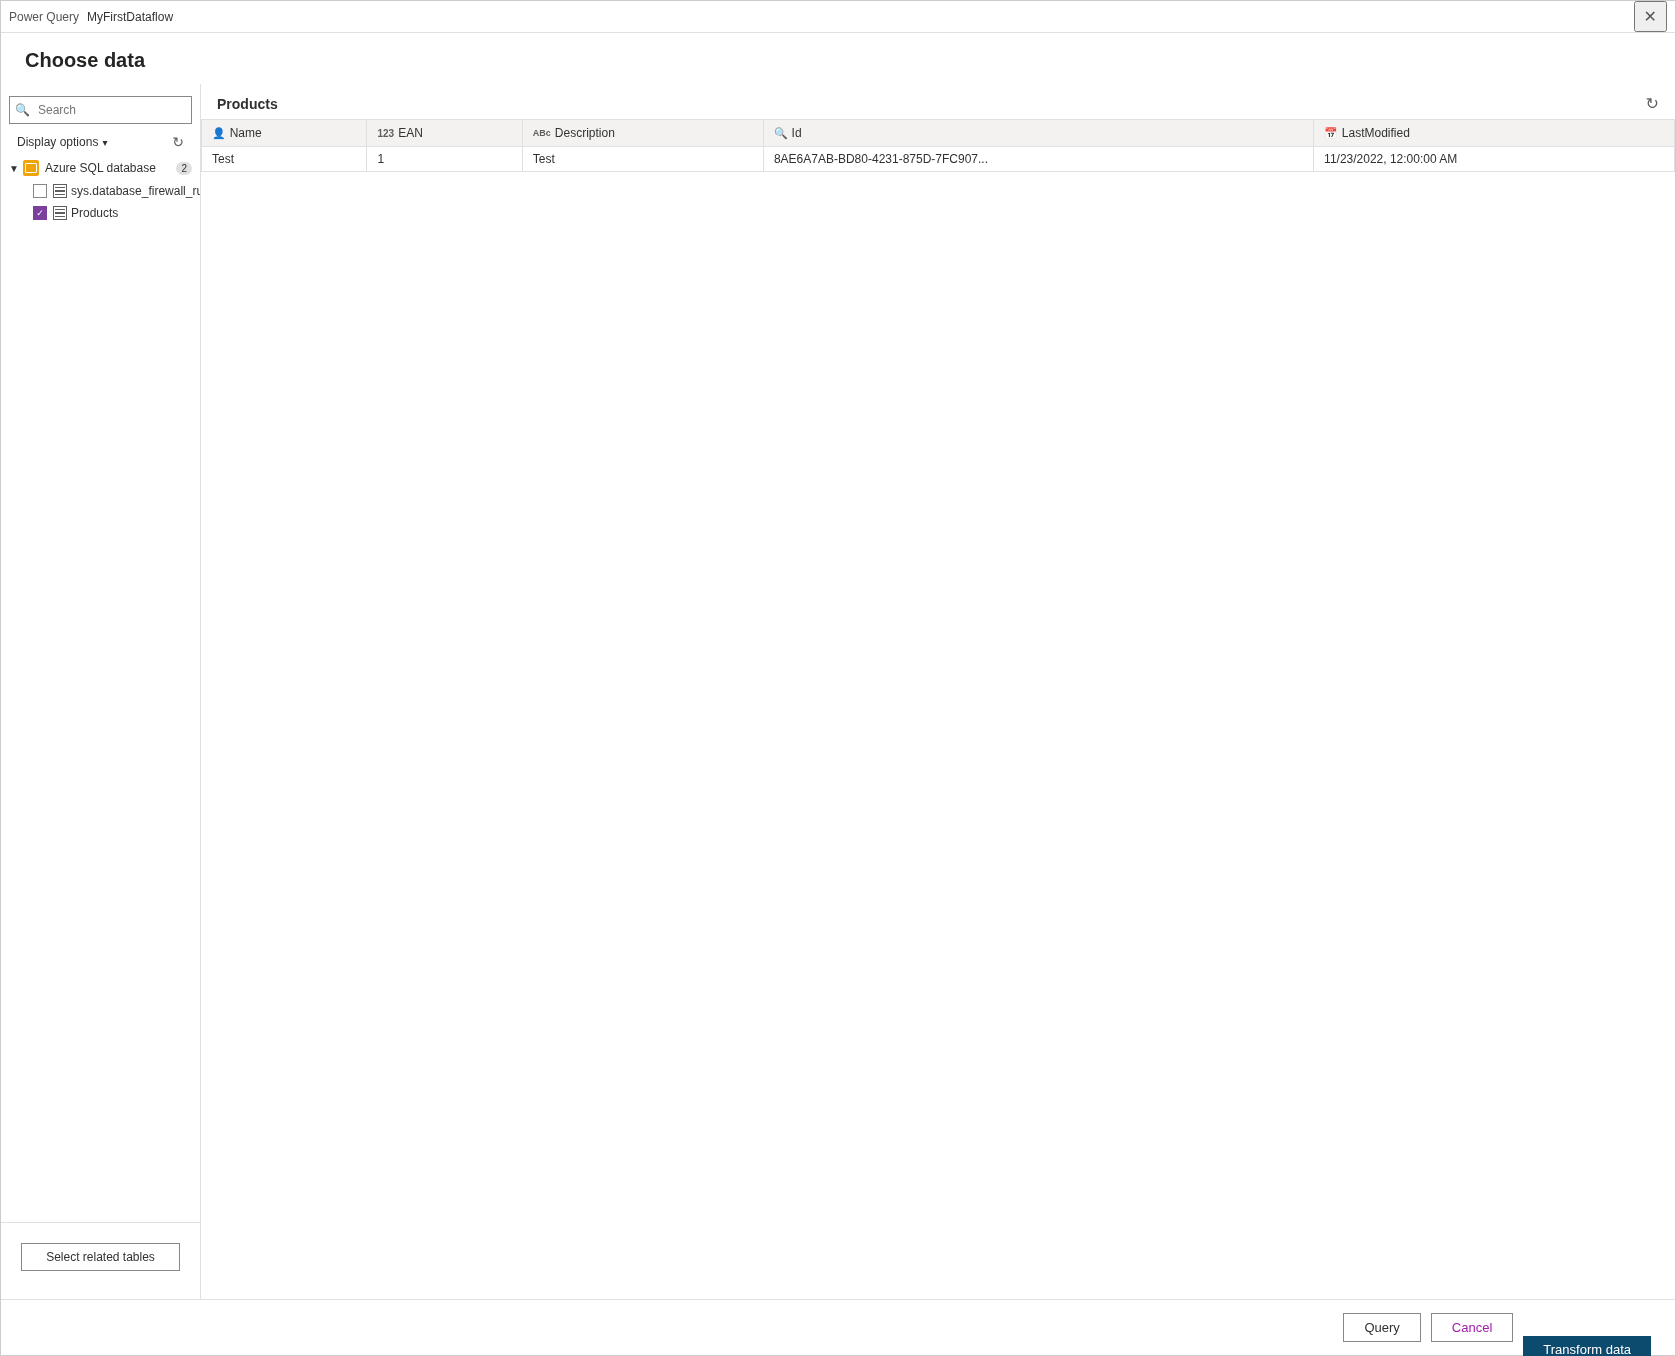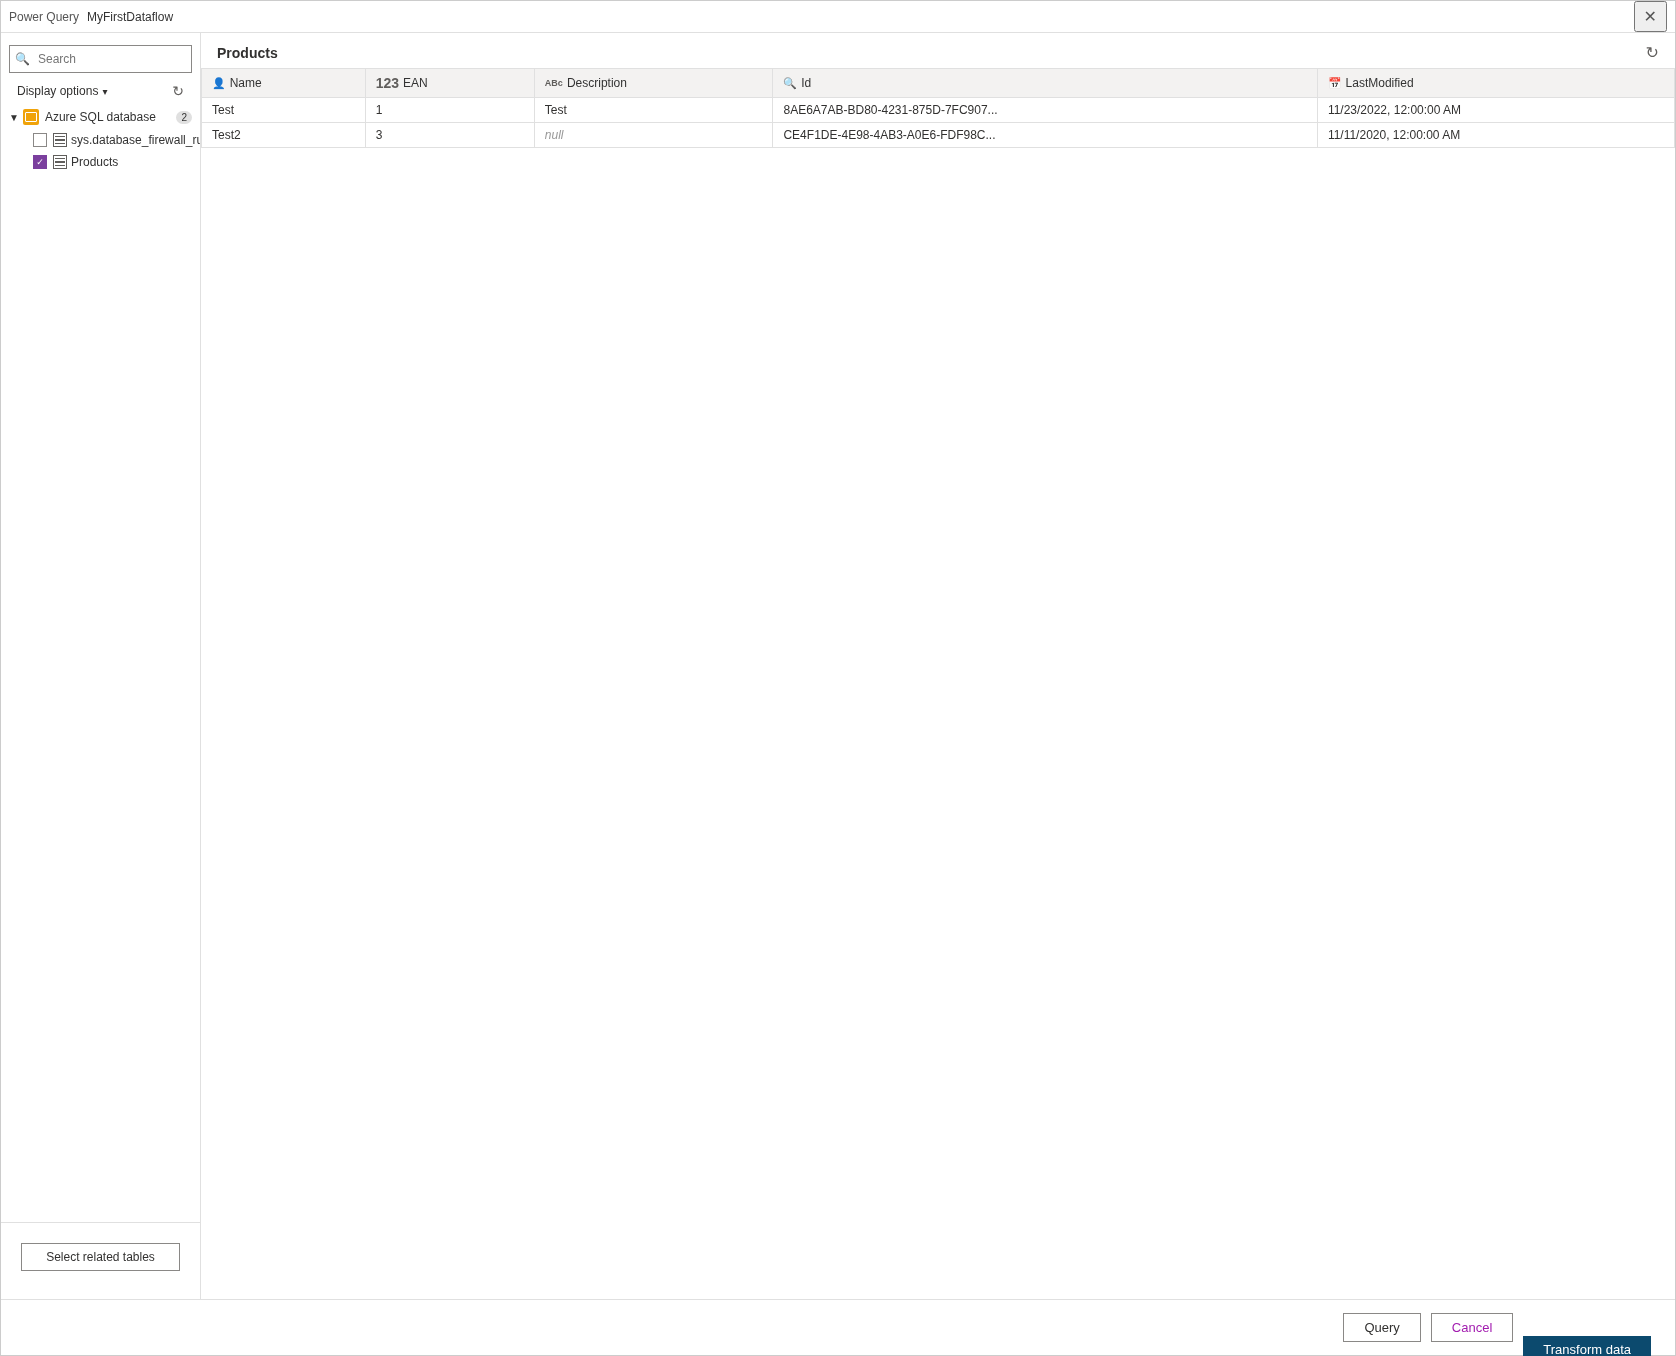--- a/index.html
+++ b/index.html
@@ -80,20 +80,23 @@
 <div class="window">
 
   <div class="titlebar">
     <div class="titlebar-left">
       <span class="titlebar-app">Power Query</span>
       <span class="titlebar-tab">MyFirstDataflow</span>
     </div>
     <button class="titlebar-close">✕</button>
   </div>
 
+  <div class="page-title-bar">
+    <h1 class="page-title">Choose data</h1>
+  </div>
 
   <div class="main-content">
 
     <div class="left-panel">
 
       <div class="search-box">
         <span class="search-icon-wrap">🔍</span>
         <input type="text" placeholder="Search" style="">
       </div>
 
@@ -158,21 +161,21 @@
           <thead>
             <tr>
               <th>
                 <div class="col-header">
                   <span class="col-icon">👤</span>
                   <span>Name</span>
                 </div>
               </th>
               <th>
                 <div class="col-header">
-                  <span class="col-icon" style="font-size:14px;font-weight:600;">123</span>
+                  <span class="col-icon" style="font-size:10px;font-weight:600;">123</span>
                   <span>EAN</span>
                 </div>
               </th>
               <th>
                 <div class="col-header">
                   <span class="col-icon" style="font-size:9px;font-weight:600;">ABc</span>
                   <span>Description</span>
                 </div>
               </th>
               <th>
@@ -190,27 +193,20 @@
             </tr>
           </thead>
           <tbody>
             <tr>
               <td>Test</td>
               <td>1</td>
               <td>Test</td>
               <td>8AE6A7AB-BD80-4231-875D-7FC907...</td>
               <td>11/23/2022, 12:00:00 AM</td>
             </tr>
-            <tr>
-              <td>Test2</td>
-              <td>3</td>
-              <td><span class="null-val">null</span></td>
-              <td>CE4F1DE-4E98-4AB3-A0E6-FDF98C...</td>
-              <td>11/11/2020, 12:00:00 AM</td>
-            </tr>
           </tbody>
         </table>
       </div>
     </div>
 
   </div>
 
   <div class="bottom-bar">
     <button class="btn-back">Query</button>
     <button class="btn-cancel">Cancel</button>

